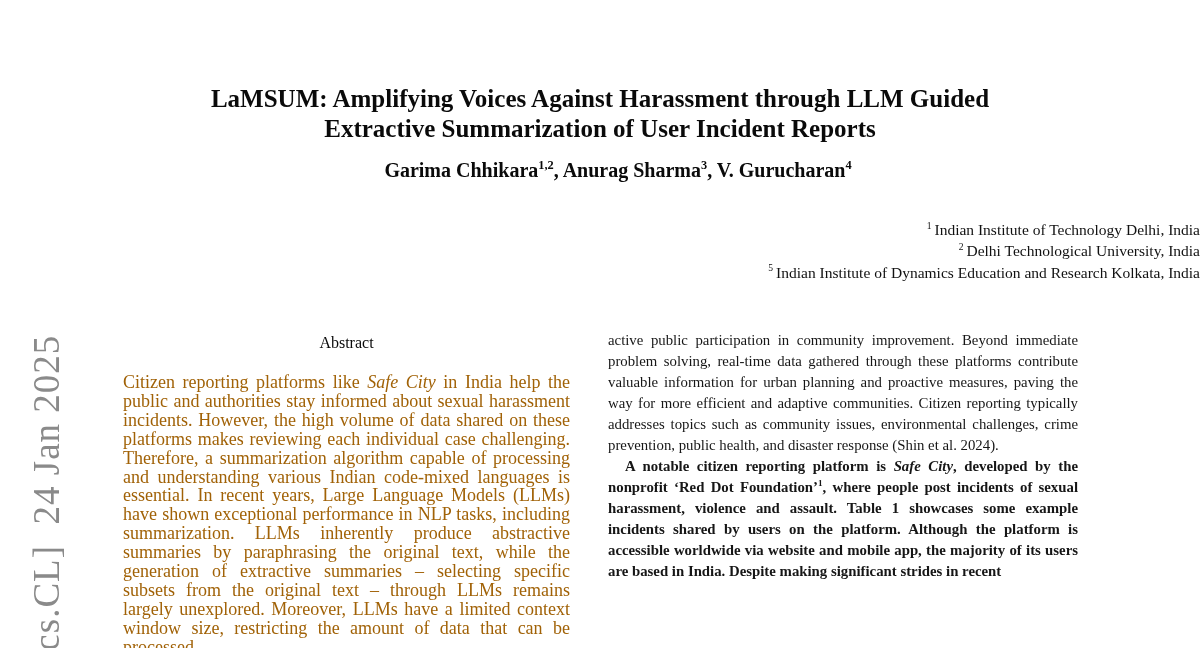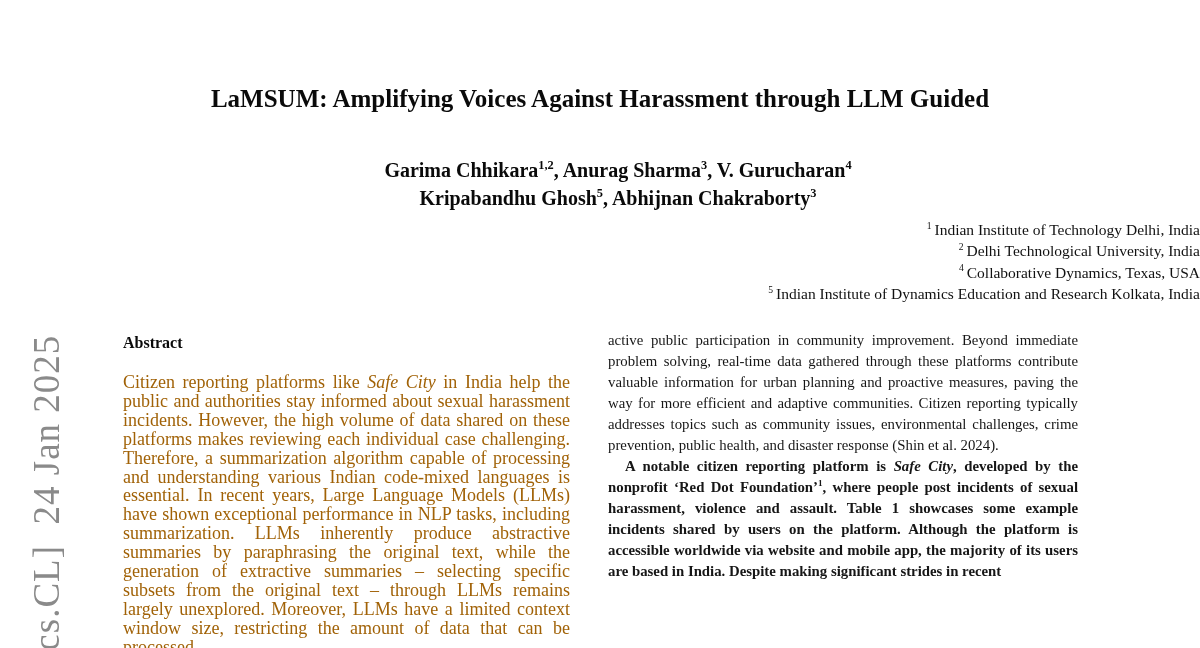--- a/index.html
+++ b/index.html
@@ -64,22 +64,22 @@
     font-size: 15.5px;
     line-height: 21.3px;
     color: #111111;
   }
   .affil sup { margin-right: 3px; }
   
   .col { position: absolute; text-align: justify; }
   .col-left  { left: 123px; top: 334px; width: 447px; }
   .col-right { left: 608px; top: 330px; width: 470px; }
   .abstract-heading {
-    text-align: left;
-    font-weight: bold;
+    text-align: center;
+    font-weight: normal;
     font-size: 16px;
     margin-bottom: 21px;
     color: #0a0a0a;
   }
   .abstract-body {
     font-size: 18px;
     line-height: 18.9px;
     color: #a16207;
   }
   .body-p {
@@ -92,30 +92,29 @@
 </style>
 </head>
 <body>
 
 <div class="page">
 
   <div class="arxiv-stamp">[cs.CL]  24 Jan 2025</div>
 
   <div class="title">
       <span class="title-line">LaMSUM: Amplifying Voices Against Harassment through LLM Guided</span>
+      <span class="title-line">Extractive Summarization of User Incident Reports</span>
     </div>
 
   <div class="authors authors-line-1"><span>Garima Chhikara</span><sup>1,2</sup><span>, Anurag Sharma</span><sup>3</sup><span>, V. Gurucharan</span><sup>4</sup></div>
 
-  <div class="authors authors-line-2"><span>Kripabandhu Ghosh</span><sup>5</sup><span>, Abhijnan Chakraborty</span><sup>3</sup></div>
 
   <div class="affiliations">
     <div class="affil"><sup>1</sup><span>Indian Institute of Technology Delhi, India</span></div>
     <div class="affil"><sup>2</sup><span>Delhi Technological University, India</span></div>
-    <div class="affil"><sup>4</sup><span>Collaborative Dynamics, Texas, USA</span></div>
     <div class="affil"><sup>5</sup><span>Indian Institute of Dynamics Education and Research Kolkata, India</span></div>
   </div>
 
   <div class="col col-left">
     <div class="abstract-heading">Abstract</div>
     <p class="abstract-body"><span>Citizen reporting platforms like </span><span class="it">Safe City</span><span> in India help the public and authorities stay informed about sexual harassment incidents. However, the high volume of data shared on these platforms makes reviewing each individual case challenging. Therefore, a summarization algorithm capable of processing and understanding various Indian code-mixed languages is essential. In recent years, Large Language Models (LLMs) have shown exceptional performance in NLP tasks, including summarization. LLMs inherently produce abstractive summaries by paraphrasing the original text, while the generation of extractive summaries – selecting specific subsets from the original text – through LLMs remains largely unexplored. Moreover, LLMs have a limited context window size, restricting the amount of data that can be processed</span></p>
   </div>
 
   <div class="col col-right">
     <p class="body-p">active public participation in community improvement. Beyond immediate problem solving, real-time data gathered through these platforms contribute valuable information for urban planning and proactive measures, paving the way for more efficient and adaptive communities. Citizen reporting typically addresses topics such as community issues, environmental challenges, crime prevention, public health, and disaster response (Shin et al. 2024).</p>

